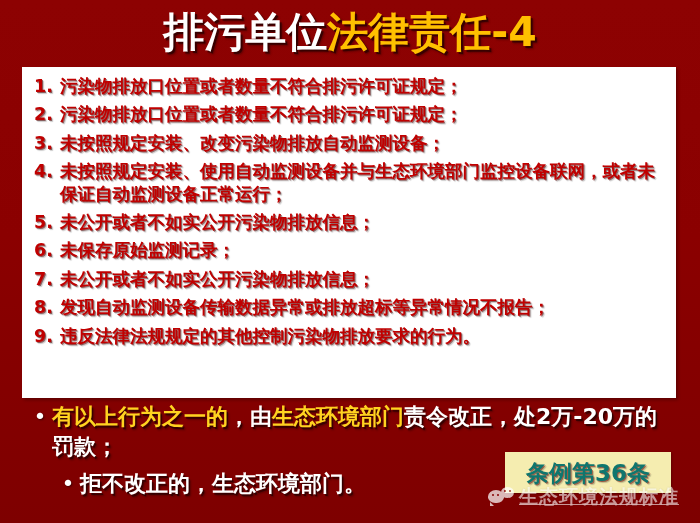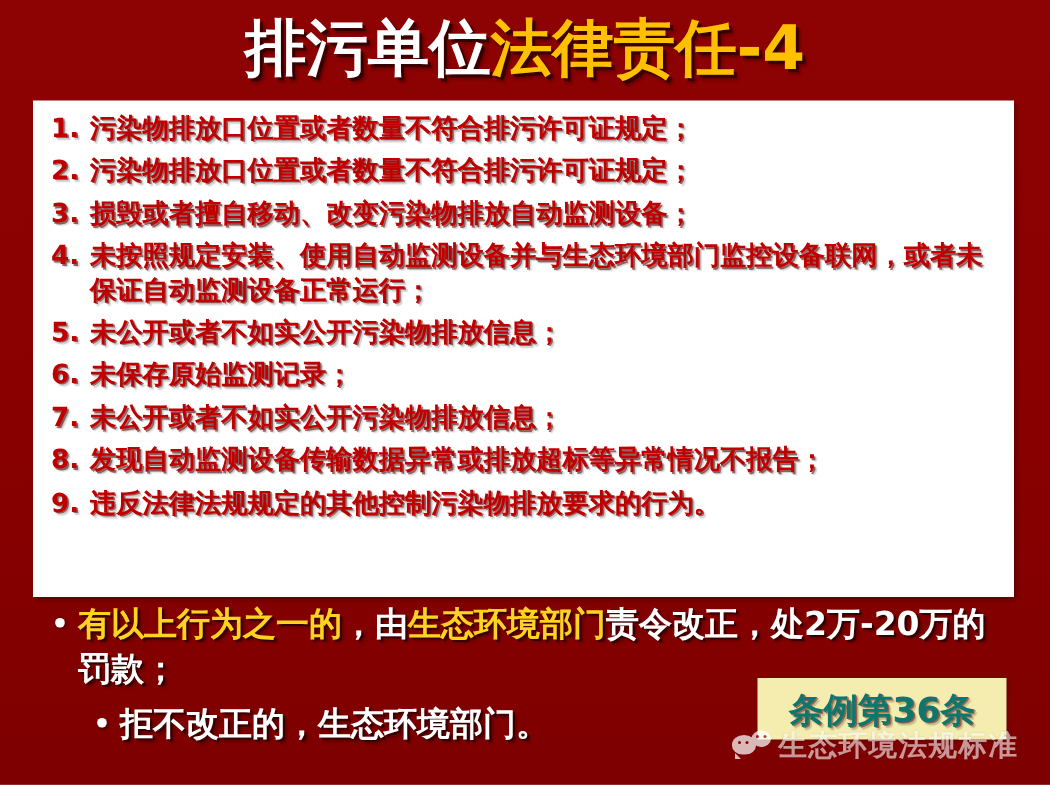--- a/index.html
+++ b/index.html
@@ -195,20 +195,21 @@
   .wechat-icon .d2 { left: 9px;  top: 7px; }
   .wechat-icon .d3 { right: 8px; top: 3px; }
   .wechat-icon .d4 { right: 3px; top: 3px; }
   .watermark-text {
     font-size: 19px;
     font-weight: bold;
     color: rgba(255,255,255,0.82);
     white-space: nowrap;
     letter-spacing: 1px;
     text-shadow: 0 0 2px rgba(0,0,0,0.18);
+    text-decoration: underline;
   }
 </style>
 </head>
 <body>
 
 <div id="slide">
 
   <div class="title-bar">
     <span class="title-text title-white">排污单位</span>
       <span class="title-text title-gold">法律责任-4</span>
@@ -223,21 +224,21 @@
           <span class="txt">污染物排放口位置或者数量不符合排污许可证规定；</span>
         </li>
 
         <li class="num-item">
           <span class="idx">2.</span>
           <span class="txt">污染物排放口位置或者数量不符合排污许可证规定；</span>
         </li>
 
         <li class="num-item">
           <span class="idx">3.</span>
-          <span class="txt">损毁或者擅自移动、改变污染物排放自动监测设备；</span>
+          <span class="txt">未按照规定安装、改变污染物排放自动监测设备；</span>
         </li>
 
         <li class="num-item">
           <span class="idx">4.</span>
           <span class="txt">未按照规定安装、使用自动监测设备并与生态环境部门监控设备联网，或者未保证自动监测设备正常运行；</span>
         </li>
 
         <li class="num-item">
           <span class="idx">5.</span>
           <span class="txt">未公开或者不如实公开污染物排放信息；</span>

